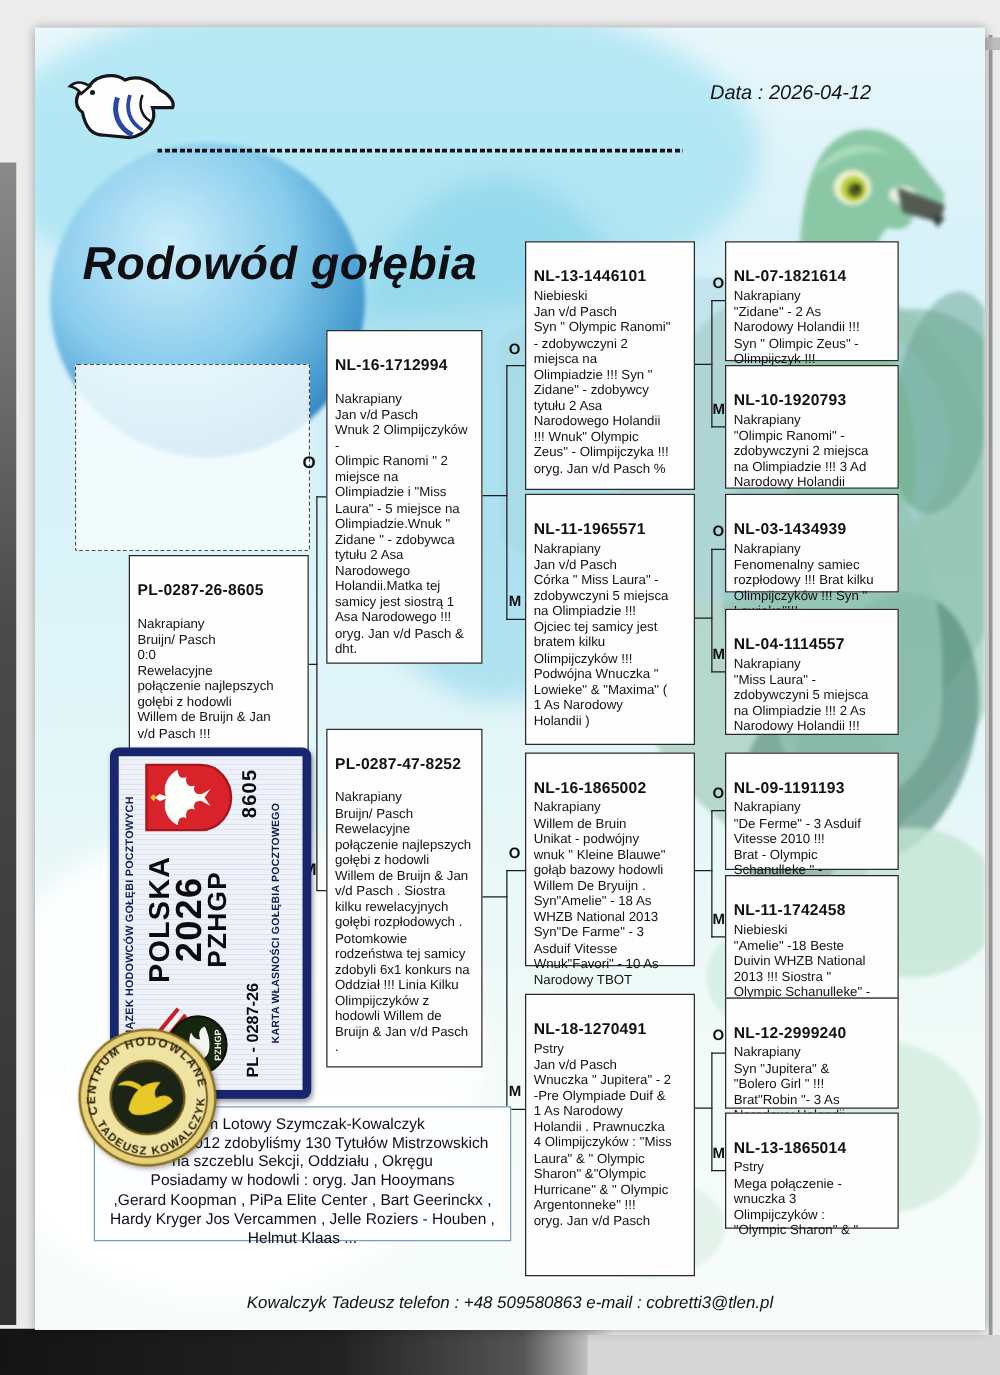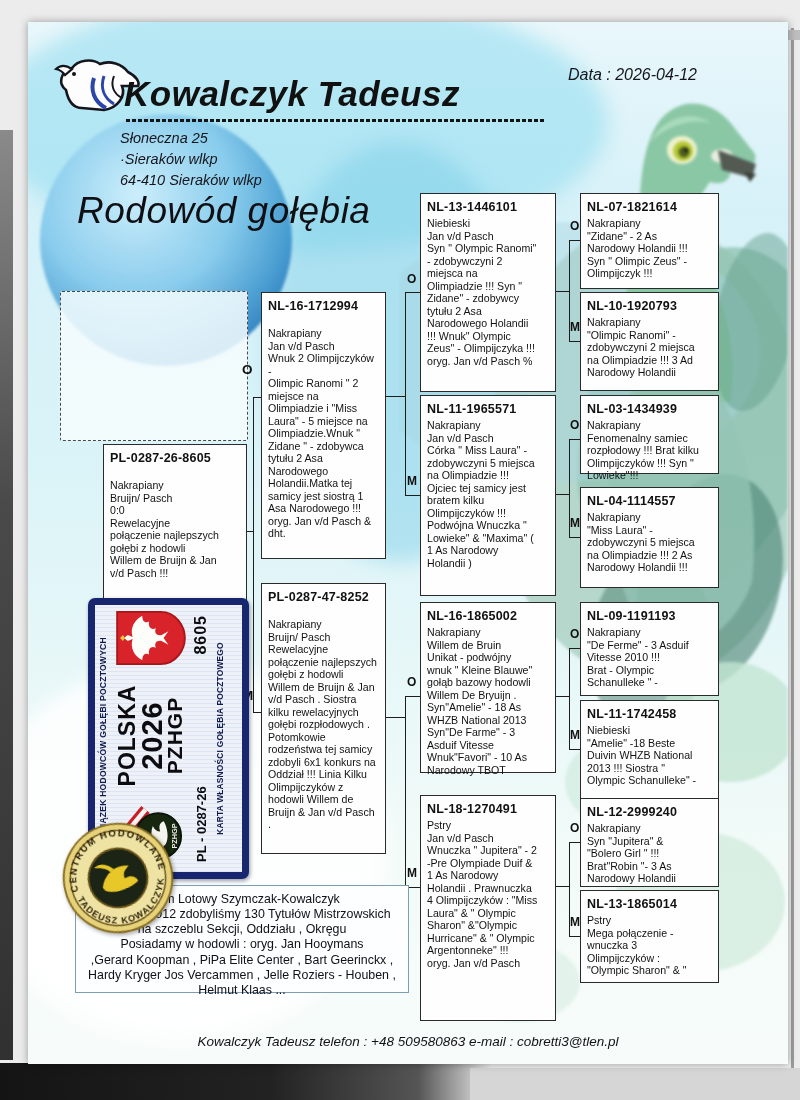--- a/index.html
+++ b/index.html
@@ -24,30 +24,30 @@
     background:radial-gradient(circle at 38% 32%, rgba(205,238,250,.95) 0%, rgba(130,200,235,.9) 42%, rgba(62,150,205,.92) 68%, rgba(42,122,188,.95) 80%, rgba(90,170,215,.55) 90%, rgba(90,170,215,0) 100%);}
   .pigeon-photo{position:absolute;left:372px;top:0;width:388px;height:1042px;filter:blur(1.6px);opacity:.92;}
 
   
   .logo{position:absolute;left:24px;top:34px;width:92px;height:62px;}
   .bname{position:absolute;left:96px;top:52px;font-size:35px;font-weight:bold;font-style:italic;color:#111;letter-spacing:.5px;white-space:nowrap;}
   .dotline{position:absolute;left:98px;top:97px;width:420px;height:3px;
     background:repeating-linear-gradient(90deg,#141414 0 4px,rgba(0,0,0,0) 4px 6px);}
   .addr{position:absolute;left:92px;top:106px;font-size:14.5px;font-style:italic;color:#15151c;white-space:pre-line;line-height:1.45;}
   .datelbl{position:absolute;left:540px;top:44px;font-size:16px;font-style:italic;color:#15151c;}
-  .ptitle{position:absolute;left:38px;top:168px;font-size:37px;font-weight:normal;font-style:italic;color:#101014;letter-spacing:.5px;margin-left:11px;}
-
-  
-  .pbox{position:absolute;background:#fefefe;border:1.3px solid #2a2a2a;padding:6px 5px 4px 6px;box-sizing:border-box;color:#111;}
+  .ptitle{position:absolute;left:38px;top:168px;font-size:37px;font-weight:bold;font-style:italic;color:#101014;letter-spacing:.5px;}
+
+  
+  .pbox{position:absolute;background:#fefefe;border:1.3px solid #2a2a2a;padding:20px 5px 4px 6px;box-sizing:border-box;color:#111;}
   .pbox .ring{font-weight:bold;font-size:12.5px;letter-spacing:.2px;}
   .pbox .desc{white-space:pre-line;font-size:10.6px;line-height:1.18;margin-top:3px;}
   .pbox.gap .desc{margin-top:14px;}
   .b-empty{position:absolute;left:32px;top:269px;width:186px;height:148px;border:1.6px dashed #4a4a4a;background:rgba(246,253,254,.85);border-radius:2px;}
   .b-subject{left:75px;top:422px;width:144px;height:168px;}
-  .b-father{left:233px;top:242px;width:125px;height:267px;margin-top:28px;}
+  .b-father{left:233px;top:242px;width:125px;height:267px;}
   .b-mother{left:233px;top:561px;width:125px;height:271px;}
   .b-g3a{left:392px;top:171px;width:136px;height:199px;}
   .b-g3b{left:392px;top:373px;width:136px;height:201px;}
   .b-g3c{left:392px;top:580px;width:136px;height:171px;}
   .b-g3d{left:392px;top:773px;width:136px;height:226px;}
   .b-g4{left:552px;width:139px;}
   .b-g4a{top:171px;height:96px;} .b-g4b{top:270px;height:99px;}
   .b-g4c{top:373px;height:79px;} .b-g4d{top:465px;height:101px;}
   .b-g4e{top:580px;height:94px;} .b-g4f{top:678px;height:99px;}
   .b-g4g{top:776px;height:89px;} .b-g4h{top:868px;height:93px;}
@@ -121,25 +121,21 @@
   <div class="wash wash2"></div>
 
   <svg class="logo" viewBox="0 0 92 62" xmlns="http://www.w3.org/2000/svg">
     <path d="M14,34 C6,28 8,16 20,12 C26,4 40,2 48,8 C58,4 70,8 76,16 C84,20 88,26 86,30 L70,30 C74,40 66,52 52,54 L30,52 C20,52 16,44 14,34 Z" fill="#fdfdfd" stroke="#15151c" stroke-width="2.6"></path>
     <path d="M20,13 C14,9 8,9 4,13 C8,14 11,16 13,19 Z" fill="#fdfdfd" stroke="#15151c" stroke-width="2.2"></path>
     <circle cx="22" cy="18" r="2" fill="#15151c"></circle>
     <path d="M42,22 C38,34 42,46 54,52" fill="none" stroke="#2b46a8" stroke-width="4"></path>
     <path d="M52,20 C48,32 52,42 62,48" fill="none" stroke="#2b46a8" stroke-width="3"></path>
     <path d="M62,20 C58,30 62,38 70,42" fill="none" stroke="#15151c" stroke-width="2"></path>
   </svg>
-  <div class="bname">Kowalczyk Tadeusz</div>
   <div class="dotline"></div>
-  <div class="addr">Słoneczna 25
-·Sieraków wlkp
-64-410 Sieraków wlkp</div>
   <div class="datelbl">Data : 2026-04-12</div>
   <div class="ptitle">Rodowód gołębia</div>
 
   <div class="b-empty"></div>
 
   <div class="cl" style="left:218px;top:509px;width:8px;"></div>
   <div class="cv" style="left:225px;top:375px;height:315px;"></div>
   <div class="cl" style="left:225px;top:375px;width:9px;"></div>
   <div class="cl" style="left:225px;top:690px;width:9px;"></div>
   <div class="cl" style="left:357px;top:374px;width:21px;"></div>

